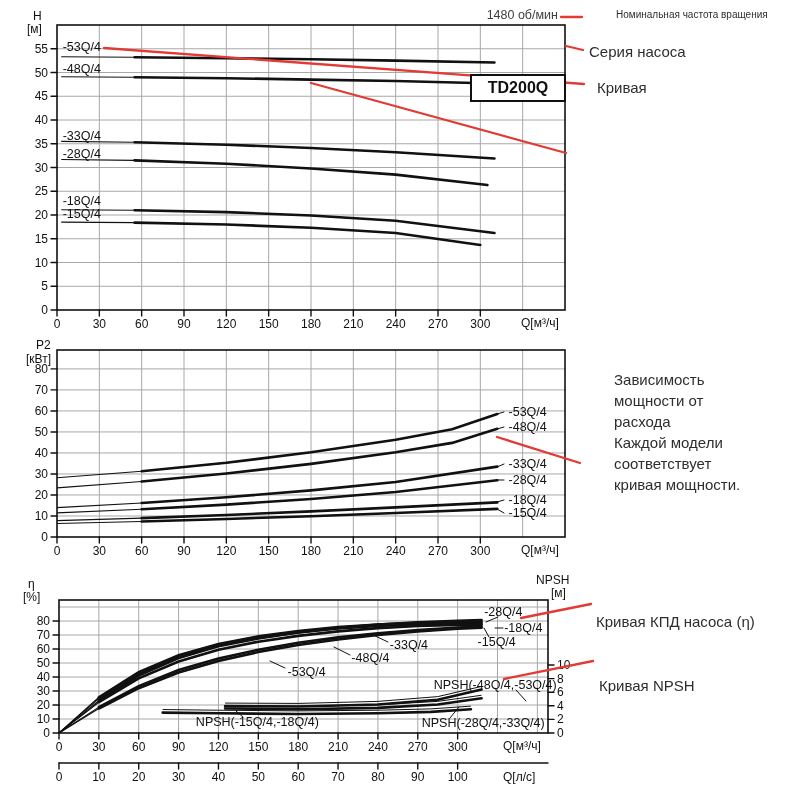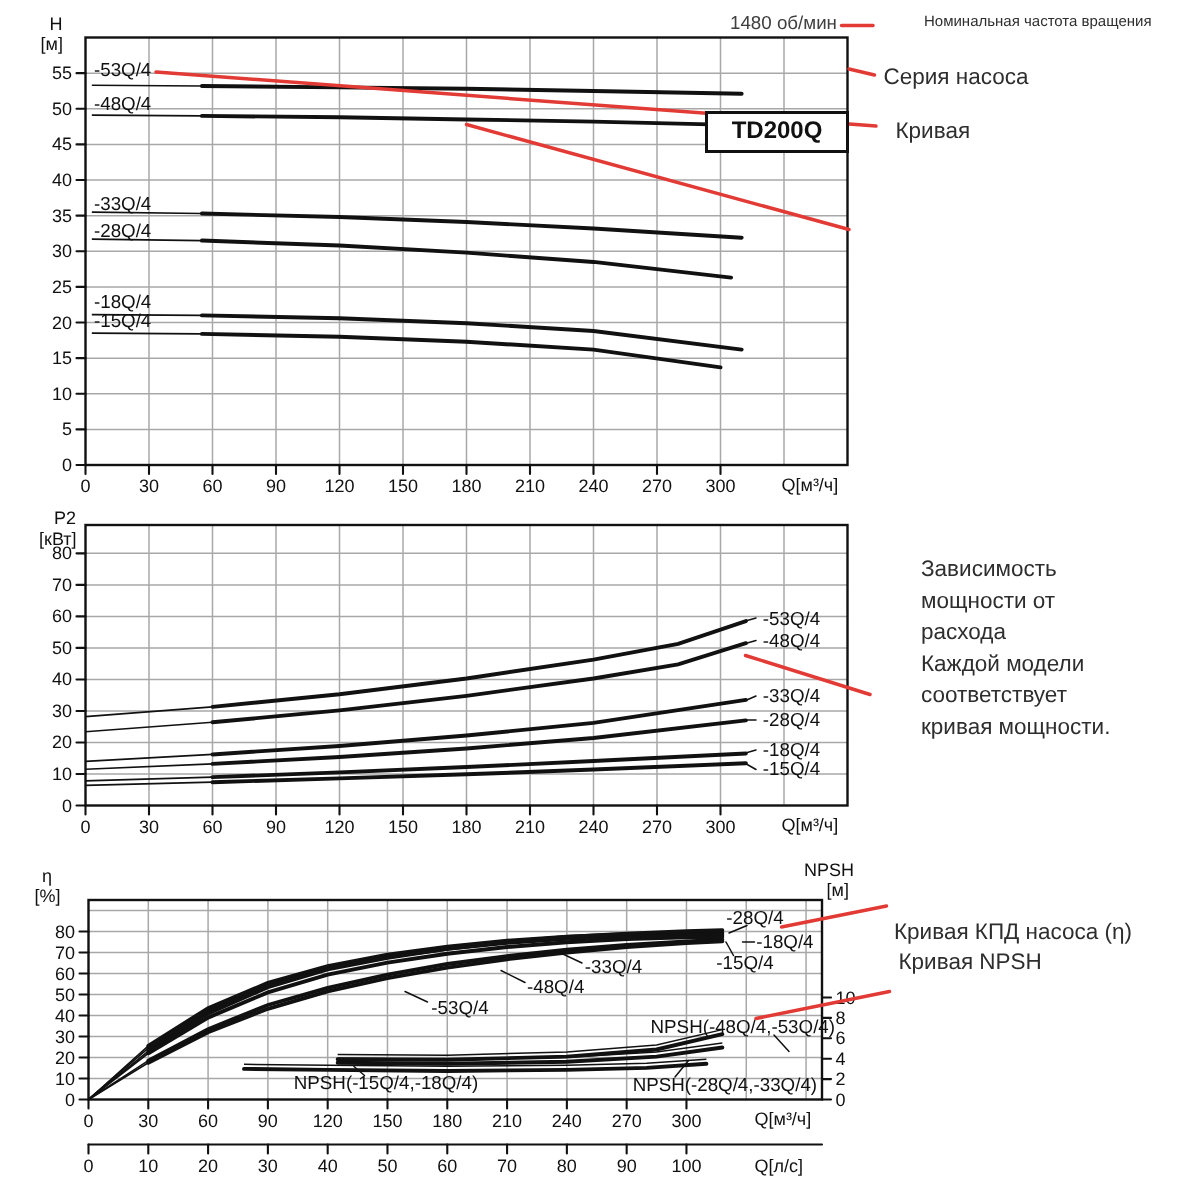--- a/index.html
+++ b/index.html
@@ -8,21 +8,21 @@
   #chart-canvas{position:absolute;left:0;top:0;}
   svg text{font-family:"Liberation Sans",sans-serif;}
   .annotation{position:absolute;font-size:15px;line-height:21px;color:#2e2e2e;
               white-space:pre-line;}
   #ann-rpm{left:616px;top:6px;width:178px;font-size:10px;line-height:17px;}
   #ann-series{left:589px;top:41px;text-align:right;}
   #ann-model{left:597px;top:77px;}
   #ann-flow{left:588px;top:110px;width:205px;}
   #ann-power{left:594px;top:369px;width:195px;margin-left:20px;}
   #ann-eff{left:596px;top:596px;width:204px;white-space:nowrap;margin-top:15px;}
-  #ann-npsh{left:599px;top:631px;white-space:nowrap;text-align:right;}
+  #ann-npsh{left:599px;top:675px;white-space:nowrap;text-align:right;}
   #rpm-value{position:absolute;left:450px;top:8px;width:108px;text-align:right;
              font-size:12.5px;color:#404040;}
   #series-box{position:absolute;left:470px;top:30px;width:92px;height:24px;
               border:2px solid #111;background:#fff;text-align:center;
               line-height:24px;font-size:16px;font-weight:bold;color:#111;z-index:2;margin-top:44px;}
 </style>
 </head>
 <body>
 
 <div id="page">

